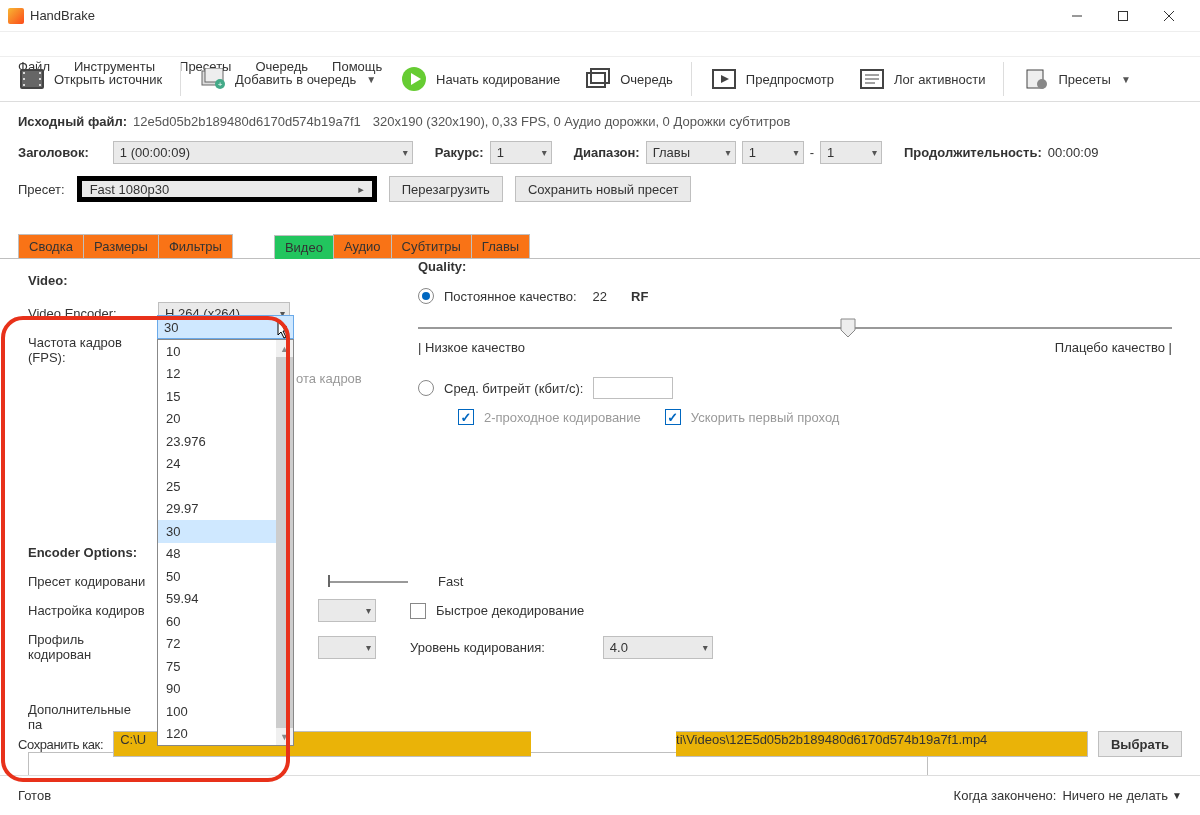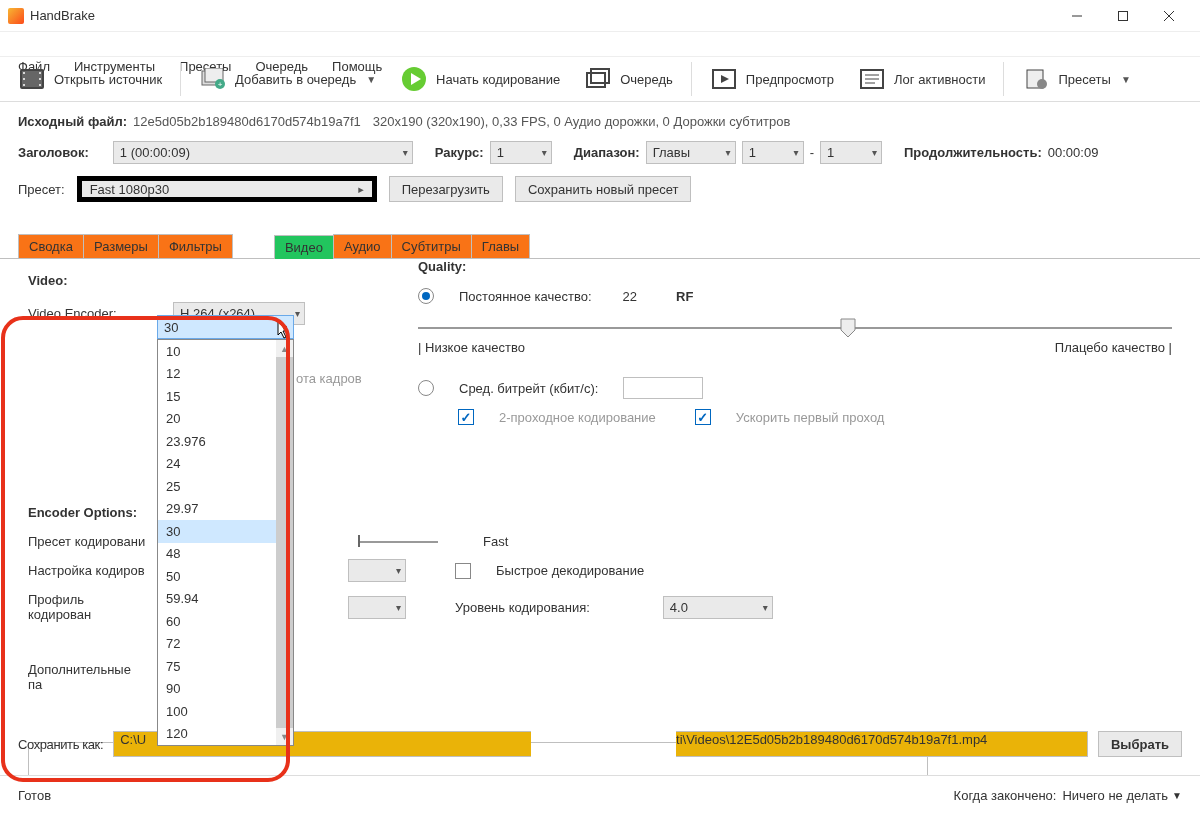--- a/index.html
+++ b/index.html
@@ -41,21 +41,21 @@
 .btn { background:#eaeaea; border:1px solid #bfbfbf; padding: 4px 12px; cursor: pointer; height:26px; display:inline-flex; align-items:center; }
 
 
 .tabs { padding: 0 18px; display:flex; align-items:flex-end; border-bottom:1px solid #bfbfbf; margin-top: 20px; }
 .tab { border:1px solid #bfbfbf; border-bottom:none; padding:4px 10px; background:#f97316; cursor:pointer; margin-right:-1px; }
 .tab.active { background:#22c55e; position:relative; top:1px;margin-left:42px; }
 
 
 .content { padding: 14px 28px; position: relative; }
 .secthdr { font-weight:600; margin-bottom:14px; }
-.row { display:flex; align-items:center; gap: 25px; margin-bottom: 10px; }
+.row { display:flex; align-items:center; gap: 10px; margin-bottom: 10px; }
 
 
 .fps-open-wrap { position:absolute; left:157px; top:56px; width:137px; z-index:10; }
 .fps-sel { background:#cfe8ff; border:1px solid #6aa9e9; width:137px; height:24px; display:flex; align-items:center; padding:0 6px; position:relative; }
 .fps-sel::after { content:"▾"; position:absolute; right:6px; font-size:10px; color:#333; }
 .fps-cursor { position:absolute; right:2px; top:5px; width:14px; height:18px; }
 .fps-list { background:#fff; border:1px solid #888; width:137px; max-height: 416px; overflow:hidden; position:relative; }
 .fps-list .scroll-track { position:absolute; right:0; top:0; width:17px; height:100%; background:#f0f0f0; }
 .fps-list .scroll-arrow { width:17px; height:17px; display:flex; align-items:center; justify-content:center; background:#f0f0f0; color:#888; font-size:9px; }
 .fps-list .scroll-thumb { position:absolute; right:0; top:17px; width:17px; bottom:17px; background:#cdcdcd; }
@@ -259,20 +259,23 @@
 </div>
 
 <div class="content">
 
   <div class="secthdr">Video:</div>
   <div class="row">
     <span style="width:120px;">Video Encoder:</span>
     <span class="select" style="width:132px;">
         <span>H.264 (x264)</span>
       </span>
+  </div>
+  <div class="row">
+    <span style="width:120px;">Частота кадров (FPS):</span>
   </div>
 
   <div style="position:absolute; left:296px; top:112px;">
     <span class="greyed">ота кадров</span>
   </div>
 
   <div class="fps-open-wrap">
     <div class="fps-sel">
       <span>30</span>
       <svg class="fps-cursor" viewBox="0 0 14 18">

